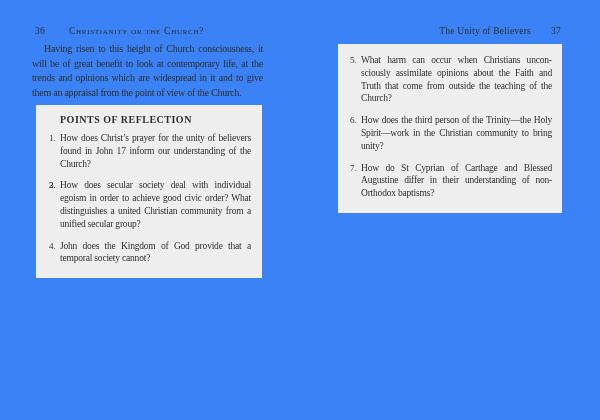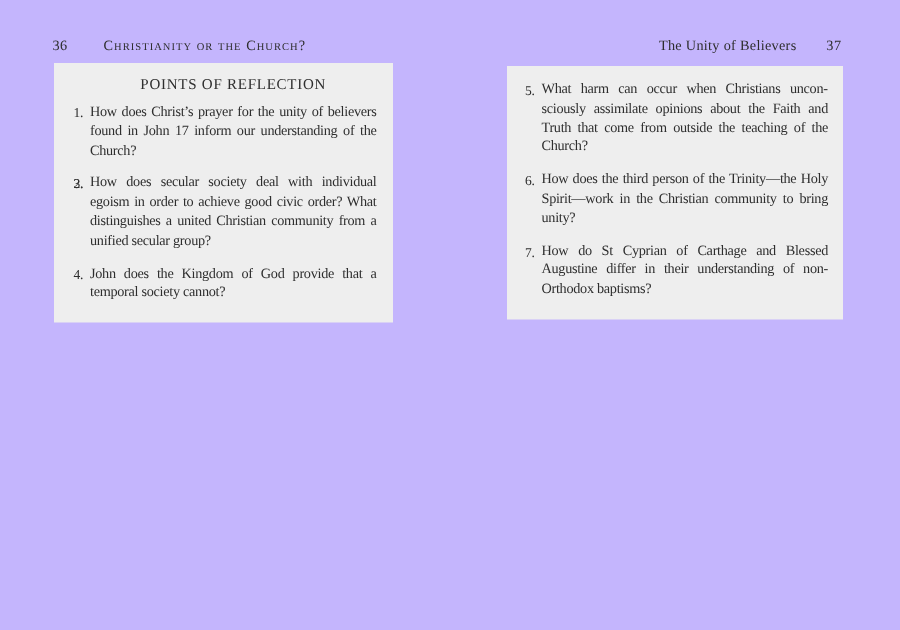--- a/index.html
+++ b/index.html
@@ -1,19 +1,19 @@
 <!DOCTYPE html>
 <html><head>
 <meta charset="utf-8">
 <style>
   html,body{margin:0;padding:0;background:#ffffff;}
   .spread{
     position:relative;
     width:600px;height:420px;
-    background:#c4b5fd;
+    background:#3b82f6;
     font-family:"Liberation Serif","DejaVu Serif",serif;
     color:#2e2e2e;
     overflow:hidden;
   }
   
   .page-left{position:absolute;left:32px;top:25px;width:231px;}
   .page-right{position:absolute;left:338px;top:25px;width:224px;}
 
   .head-row{position:relative;height:12px;line-height:12px;}
   .page-left .head-row{margin-bottom:5px;}
@@ -49,23 +49,22 @@
   .page-left .reflect-box{
     margin:5px 0 0 4px;width:226px;
     padding:9px 11px 13px 0;
   }
   .page-right .reflect-box{
     width:224px;
     padding:10px 10px 13px 0;
   }
   .box-title{
     margin:0 0 7px 24px;
-    font-size:10px;font-weight:400;
+    font-size:10px;font-weight:700;
     letter-spacing:.5px;
-    text-align:center;
   }
   .q-item{
     position:relative;
     padding-left:24px;
     font-size:9.5px;line-height:12.8px;
     letter-spacing:-.2px;
     text-align:justify;
     margin-top:9px;
   }
   .page-right .q-item{padding-left:23px;}
@@ -80,20 +79,21 @@
 <body>
 
 <div class="spread">
 
   <section class="page-left">
     <div class="head-row">
       <span class="pagenum">36</span>
       <span class="running-head caps">Christianity or the Church?</span>
     </div>
 
+    <p class="body-para indent">Having risen to this height of Church consciousness, it will be of great benefit to look at contemporary life, at the trends and opinions which are widespread in it and to give them an appraisal from the point of view of the Church.</p>
 
     <div class="reflect-box">
       <h2 class="box-title">POINTS OF REFLECTION</h2>
 
       <div class="q-item first">
         <span class="q-num">1.</span><span class="q-text">How does Christ’s prayer for the unity of believ­ers found in John 17 inform our understanding of the Church?</span>
       </div>
       <div class="q-item">
         <span class="q-num">2.</span>
       </div>

